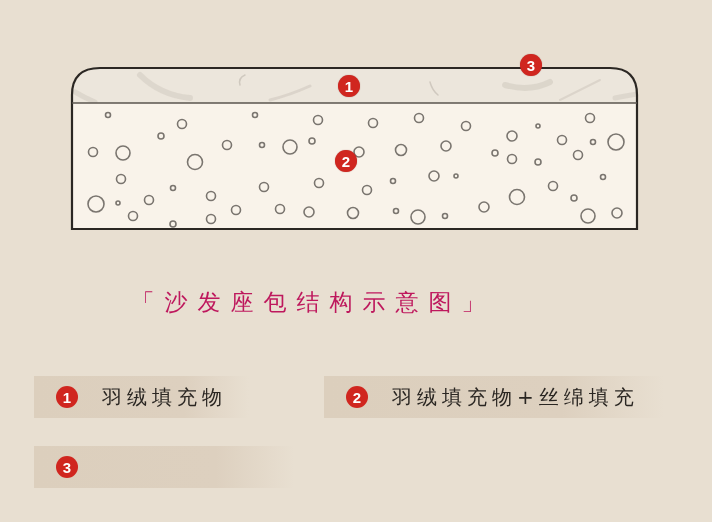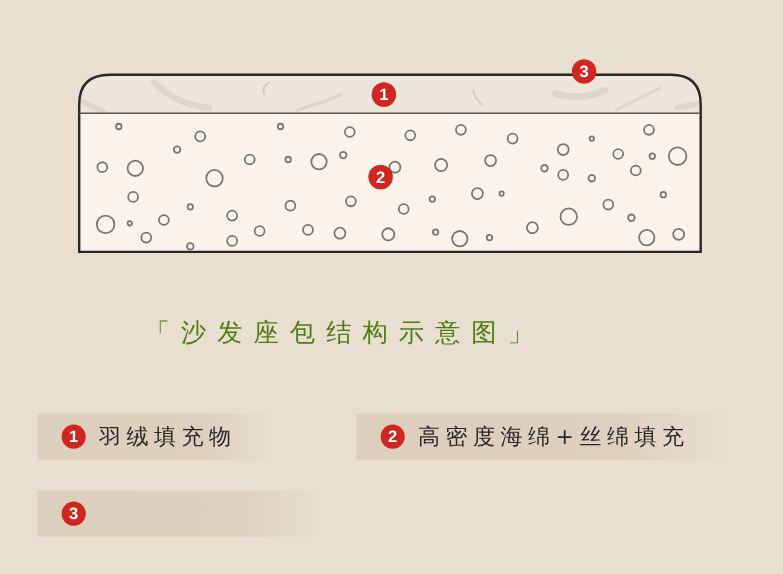--- a/index.html
+++ b/index.html
@@ -31,21 +31,21 @@
     font-family: "Liberation Sans", sans-serif;
     box-shadow: 0 0 1px rgba(120,20,20,0.6);
   }
   .title {
     position: absolute;
     left: 0; top: 287px;
     width: 618px;
     text-align: center;
     font-size: 23px;
     letter-spacing: 10px;
-    color: #4d7c0f;
+    color: #be185d;
     padding-left: 8px;
   }
   .legend-item {
     position: absolute;
     height: 42px;
     display: flex;
     align-items: center;
     padding-left: 22px;
     background: linear-gradient(90deg, #dccfbd 0%, #ddd0bf 70%, rgba(232,223,209,0) 100%);
   }
@@ -59,20 +59,21 @@
     display: flex; align-items: center; justify-content: center;
     font-family: "Liberation Sans", sans-serif;
     margin-right: 12px;
     flex-shrink: 0;
   }
   .legend-item .ltext {
     font-size: 20px;
     letter-spacing: 5px;
     color: #2a2622;
     white-space: nowrap;
+    margin-left: 12px;
   }
 </style>
 </head>
 <body>
 
 <div class="diagram">
   <svg width="712" height="280" viewBox="0 0 712 280">
     <defs>
       <clipPath id="topclip">
         <path d="M72,103 L72,95 Q72,68 100,68 L610,68 Q637,68 637,95 L637,103 Z"></path>
@@ -170,18 +171,18 @@
 
 <div class="title">「沙发座包结构示意图」</div>
 
 <div class="legend-item" style="left:34px; top:376px; width:215px;">
   <span class="lbadge">1</span>
   <span class="ltext">羽绒填充物</span>
 </div>
 
 <div class="legend-item" style="left:324px; top:376px; width:340px;">
   <span class="lbadge">2</span>
-  <span class="ltext">高密度海绵+丝绵填充</span>
+  <span class="ltext">羽绒填充物+丝绵填充</span>
 </div>
 
 <div class="legend-item" style="left:34px; top:446px; width:260px;">
   <span class="lbadge">3</span>
 </div>
 
 </body></html>

